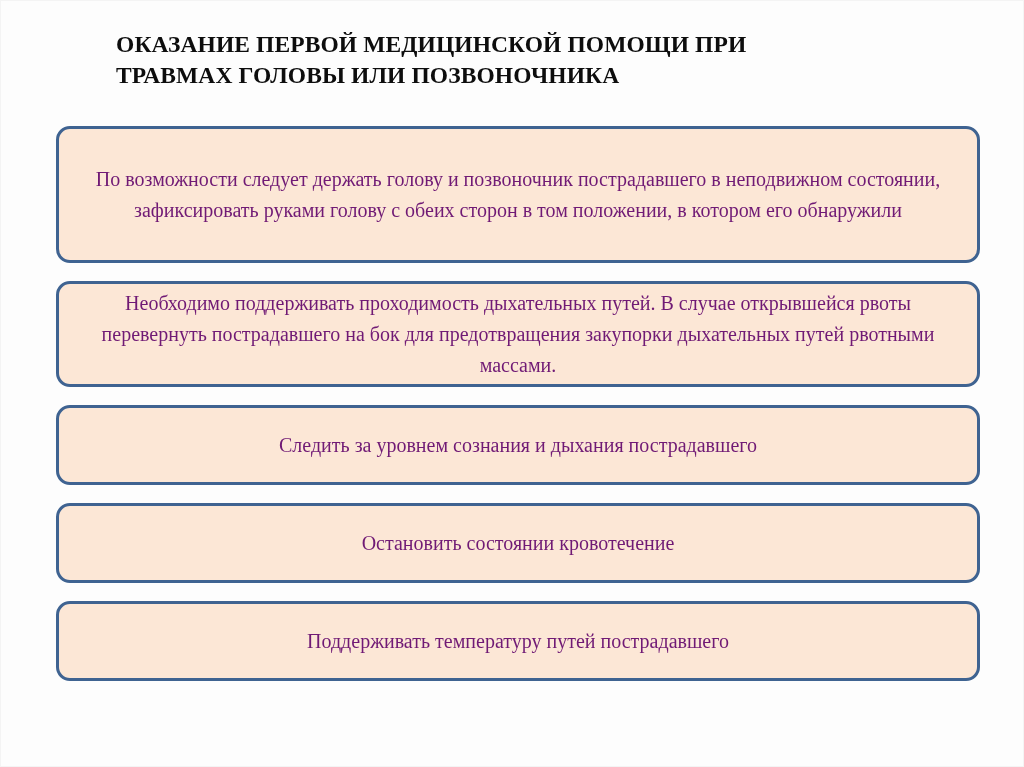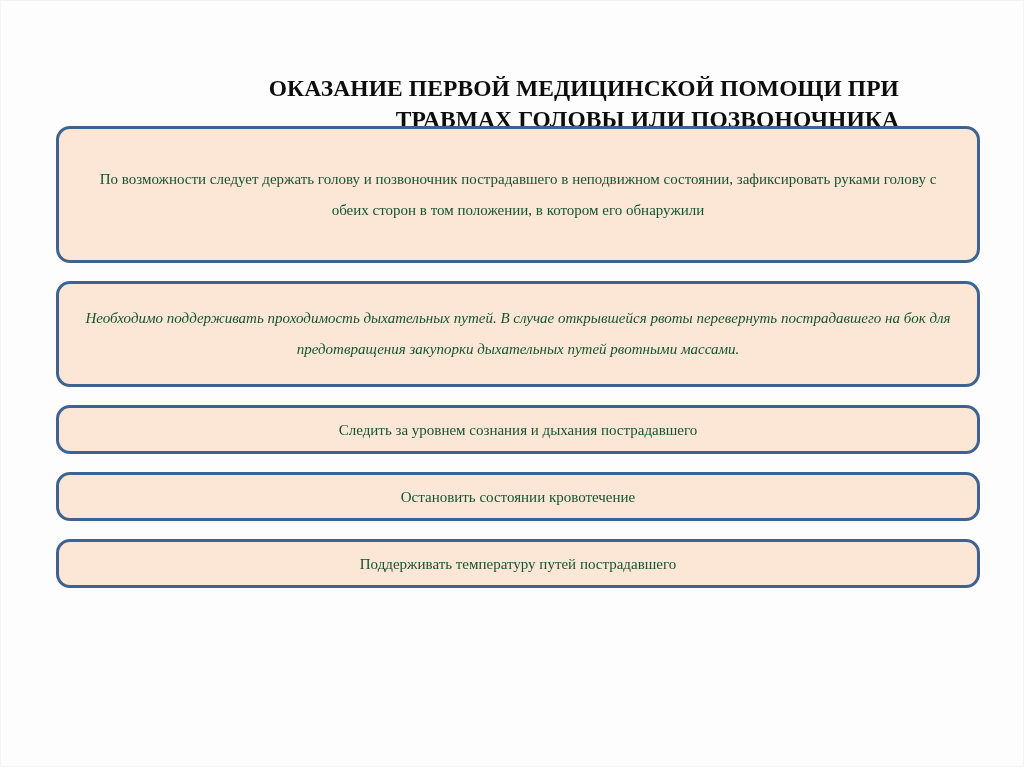--- a/index.html
+++ b/index.html
@@ -17,61 +17,60 @@
   .slide {
     position: relative;
     width: 1024px;
     height: 767px;
     background: #fdfdfd;
     box-sizing: border-box;
     border: 1px solid #f4f4f4;
   }
   .slide-title {
     position: absolute;
-    left: 94px;
+    left: 115px;
     top: 28px;
     width: 804px;
-    text-align: right;
+    text-align: left;
     font-family: "Liberation Serif", "DejaVu Serif", serif;
     font-weight: bold;
     font-size: 23.5px;
     line-height: 31px;
     letter-spacing: 0.1px;
     color: #0d0d0d;
     white-space: pre-line;
-    margin-top: 44px;
   }
   .steps {
     position: absolute;
     left: 55px;
     top: 125px;
     width: 924px;
   }
   .step-box {
     box-sizing: border-box;
     width: 924px;
     background: #fce7d6;
     border: 3px solid #3f6391;
     border-radius: 14px;
     display: flex;
     align-items: center;
     justify-content: center;
     padding: 6px 26px;
     margin-bottom: 18px;
   }
   .step-box.h-tall   { height: 137px; }
-  .step-box.h-mid    { height: 106px; font-style: italic; }
-  .step-box.h-short  { height: 49px; }
+  .step-box.h-mid    { height: 106px; }
+  .step-box.h-short  { height: 80px; }
   .step-text {
     width: 100%;
     text-align: center;
     font-family: "Liberation Serif", "DejaVu Serif", serif;
-    font-size: 15px;
+    font-size: 20px;
     line-height: 31px;
-    color: #14532d;
+    color: #701a75;
   }
   .step-box.h-short .step-text { line-height: 24px; }
   .step-box:last-child { margin-bottom: 0; }
 </style>
 </head>
 <body>
 
 <div class="slide">
 
   <div class="slide-title">ОКАЗАНИЕ ПЕРВОЙ МЕДИЦИНСКОЙ ПОМОЩИ ПРИ

